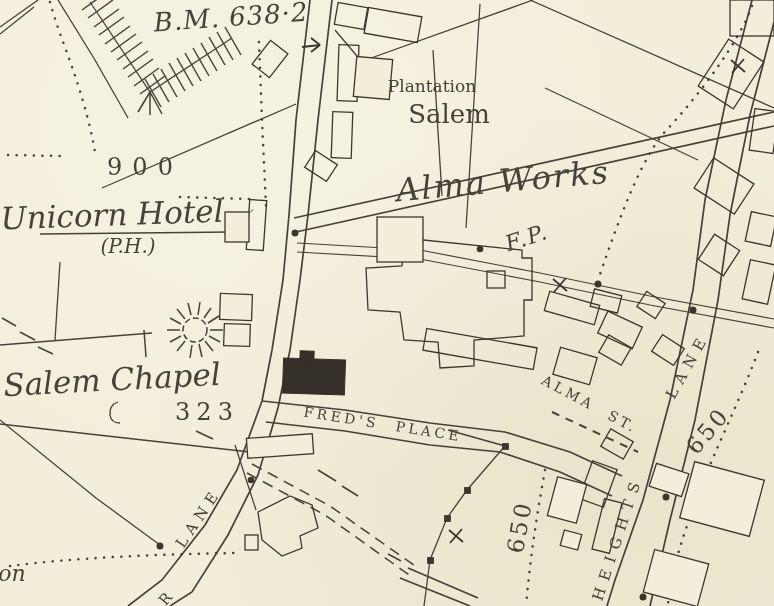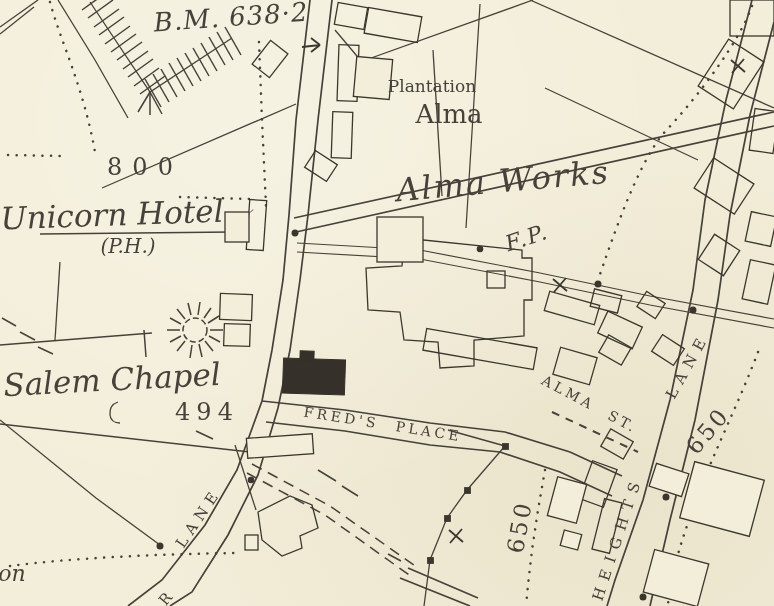--- a/index.html
+++ b/index.html
@@ -212,33 +212,33 @@
     </g>
 
     <g stroke="#3b372e" stroke-width="1.8" fill="none">
       <path d="M302,47 L320,45 M320,45 L311,38 M320,45 L311,52"></path>
     </g>
   </svg>
 
   <div class="lbl it" style="left:231px;top:17px;font-size:26px;letter-spacing:1px;--r:-4deg;">B.M. 638·2</div>
 
   <div class="lbl" style="left:432px;top:86px;font-size:17px;">Plantation</div>
-  <div class="lbl" style="left:449px;top:114px;font-size:26px;">Alma</div>
+  <div class="lbl" style="left:449px;top:114px;font-size:26px;">Salem</div>
 
   <div class="lbl it" style="left:503px;top:181px;font-size:32px;letter-spacing:2px;--r:-5deg;">Alma Works</div>
 
   <div class="lbl it" style="left:527px;top:238px;font-size:22px;letter-spacing:2px;--r:-18deg;">F.P.</div>
 
-  <div class="lbl" style="left:145px;top:167px;font-size:24px;letter-spacing:10px;">800</div>
+  <div class="lbl" style="left:145px;top:167px;font-size:24px;letter-spacing:10px;">900</div>
 
   <div class="lbl it" style="left:112px;top:215px;font-size:31px;--r:-2deg;">Unicorn Hotel</div>
   <div class="lbl it" style="left:128px;top:246px;font-size:20px;">(P.H.)</div>
 
   <div class="lbl it" style="left:112px;top:380px;font-size:31px;--r:-3deg;">Salem Chapel</div>
-  <div class="lbl" style="left:207px;top:412px;font-size:24px;letter-spacing:6px;">494</div>
+  <div class="lbl" style="left:207px;top:412px;font-size:24px;letter-spacing:6px;">323</div>
 
   <div class="lbl caps" style="left:383px;top:424px;font-size:14px;--r:9deg;">FRED'S PLACE</div>
 
   <div class="lbl caps" style="left:590px;top:404px;font-size:14px;--r:28deg;">ALMA ST.</div>
 
   <div class="lbl caps" style="left:618px;top:538px;font-size:15px;letter-spacing:8px;--r:-72deg;">HEIGHTS</div>
   <div class="lbl caps" style="left:688px;top:366px;font-size:15px;letter-spacing:7px;--r:-61deg;">LANE</div>
 
   <div class="lbl caps" style="left:199px;top:518px;font-size:15px;letter-spacing:6px;--r:-56deg;">LANE</div>
   <div class="lbl caps" style="left:167px;top:598px;font-size:15px;--r:-50deg;">R</div>

